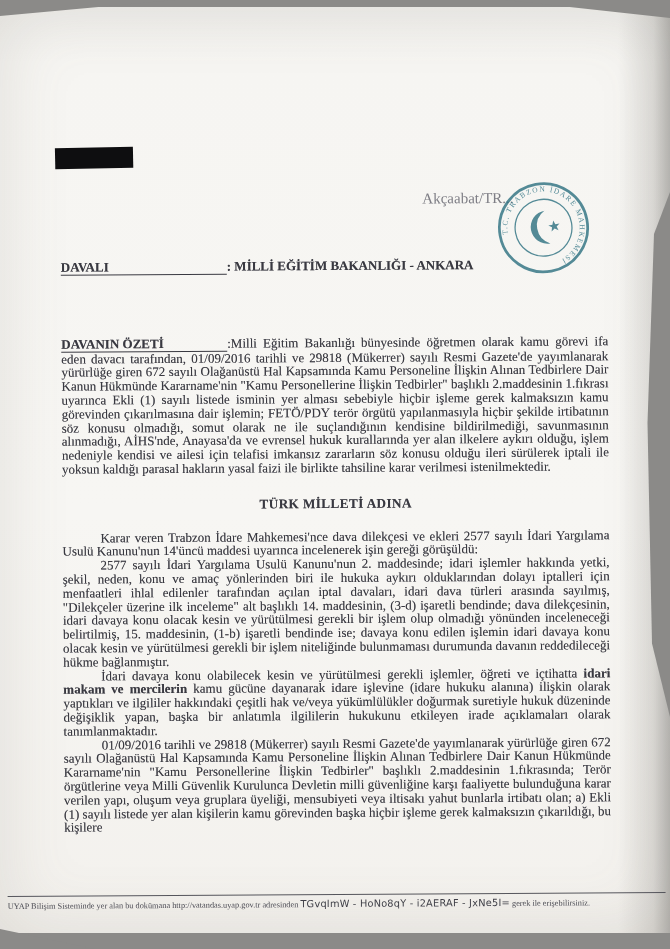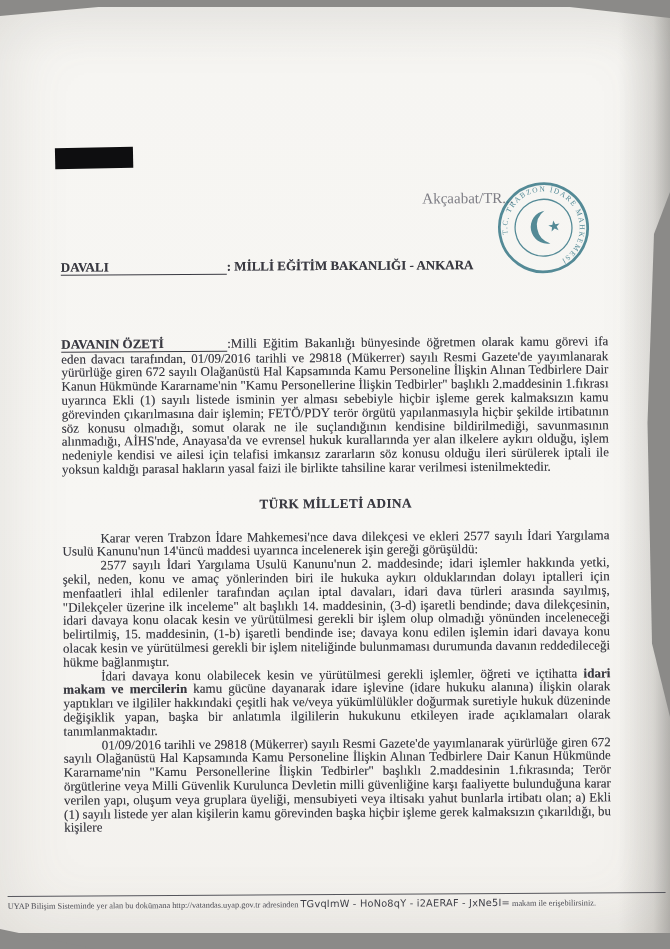--- a/index.html
+++ b/index.html
@@ -110,17 +110,17 @@
 
       <p class="para"><span>İdari davaya konu olabilecek kesin ve yürütülmesi gerekli işlemler, öğreti ve içtihatta </span><span class="b">idari makam ve mercilerin</span><span> kamu gücüne dayanarak idare işlevine (idare hukuku alanına) ilişkin olarak yaptıkları ve ilgililer hakkındaki çeşitli hak ve/veya yükümlülükler doğurmak suretiyle hukuk düzeninde değişiklik yapan, başka bir anlatımla ilgililerin hukukunu etkileyen irade açıklamaları olarak tanımlanmaktadır.</span></p>
 
       <p class="para">01/09/2016 tarihli ve 29818 (Mükerrer) sayılı Resmi Gazete'de yayımlanarak yürürlüğe giren 672 sayılı Olağanüstü Hal Kapsamında Kamu Personeline İlişkin Alınan Tedbirlere Dair Kanun Hükmünde Kararname'nin "Kamu Personellerine İlişkin Tedbirler" başlıklı 2.maddesinin 1.fıkrasında; Terör örgütlerine veya Milli Güvenlik Kurulunca Devletin milli güvenliğine karşı faaliyette bulunduğuna karar verilen yapı, oluşum veya gruplara üyeliği, mensubiyeti veya iltisakı yahut bunlarla irtibatı olan; a) Ekli (1) sayılı listede yer alan kişilerin kamu görevinden başka hiçbir işleme gerek kalmaksızın çıkarıldığı, bu kişilere</p>
 
     </div>
 
     <div class="footer">
       <span>UYAP Bilişim Sisteminde yer alan bu dokümana http://vatandas.uyap.gov.tr adresinden</span>
       <span class="code">TGvqImW - HoNo8qY - i2AERAF - JxNe5I=</span>
-      <span>makam ile erişebilirsiniz.</span>
+      <span>gerek ile erişebilirsiniz.</span>
     </div>
 
   </div>
 </div>
 
 </body></html>

